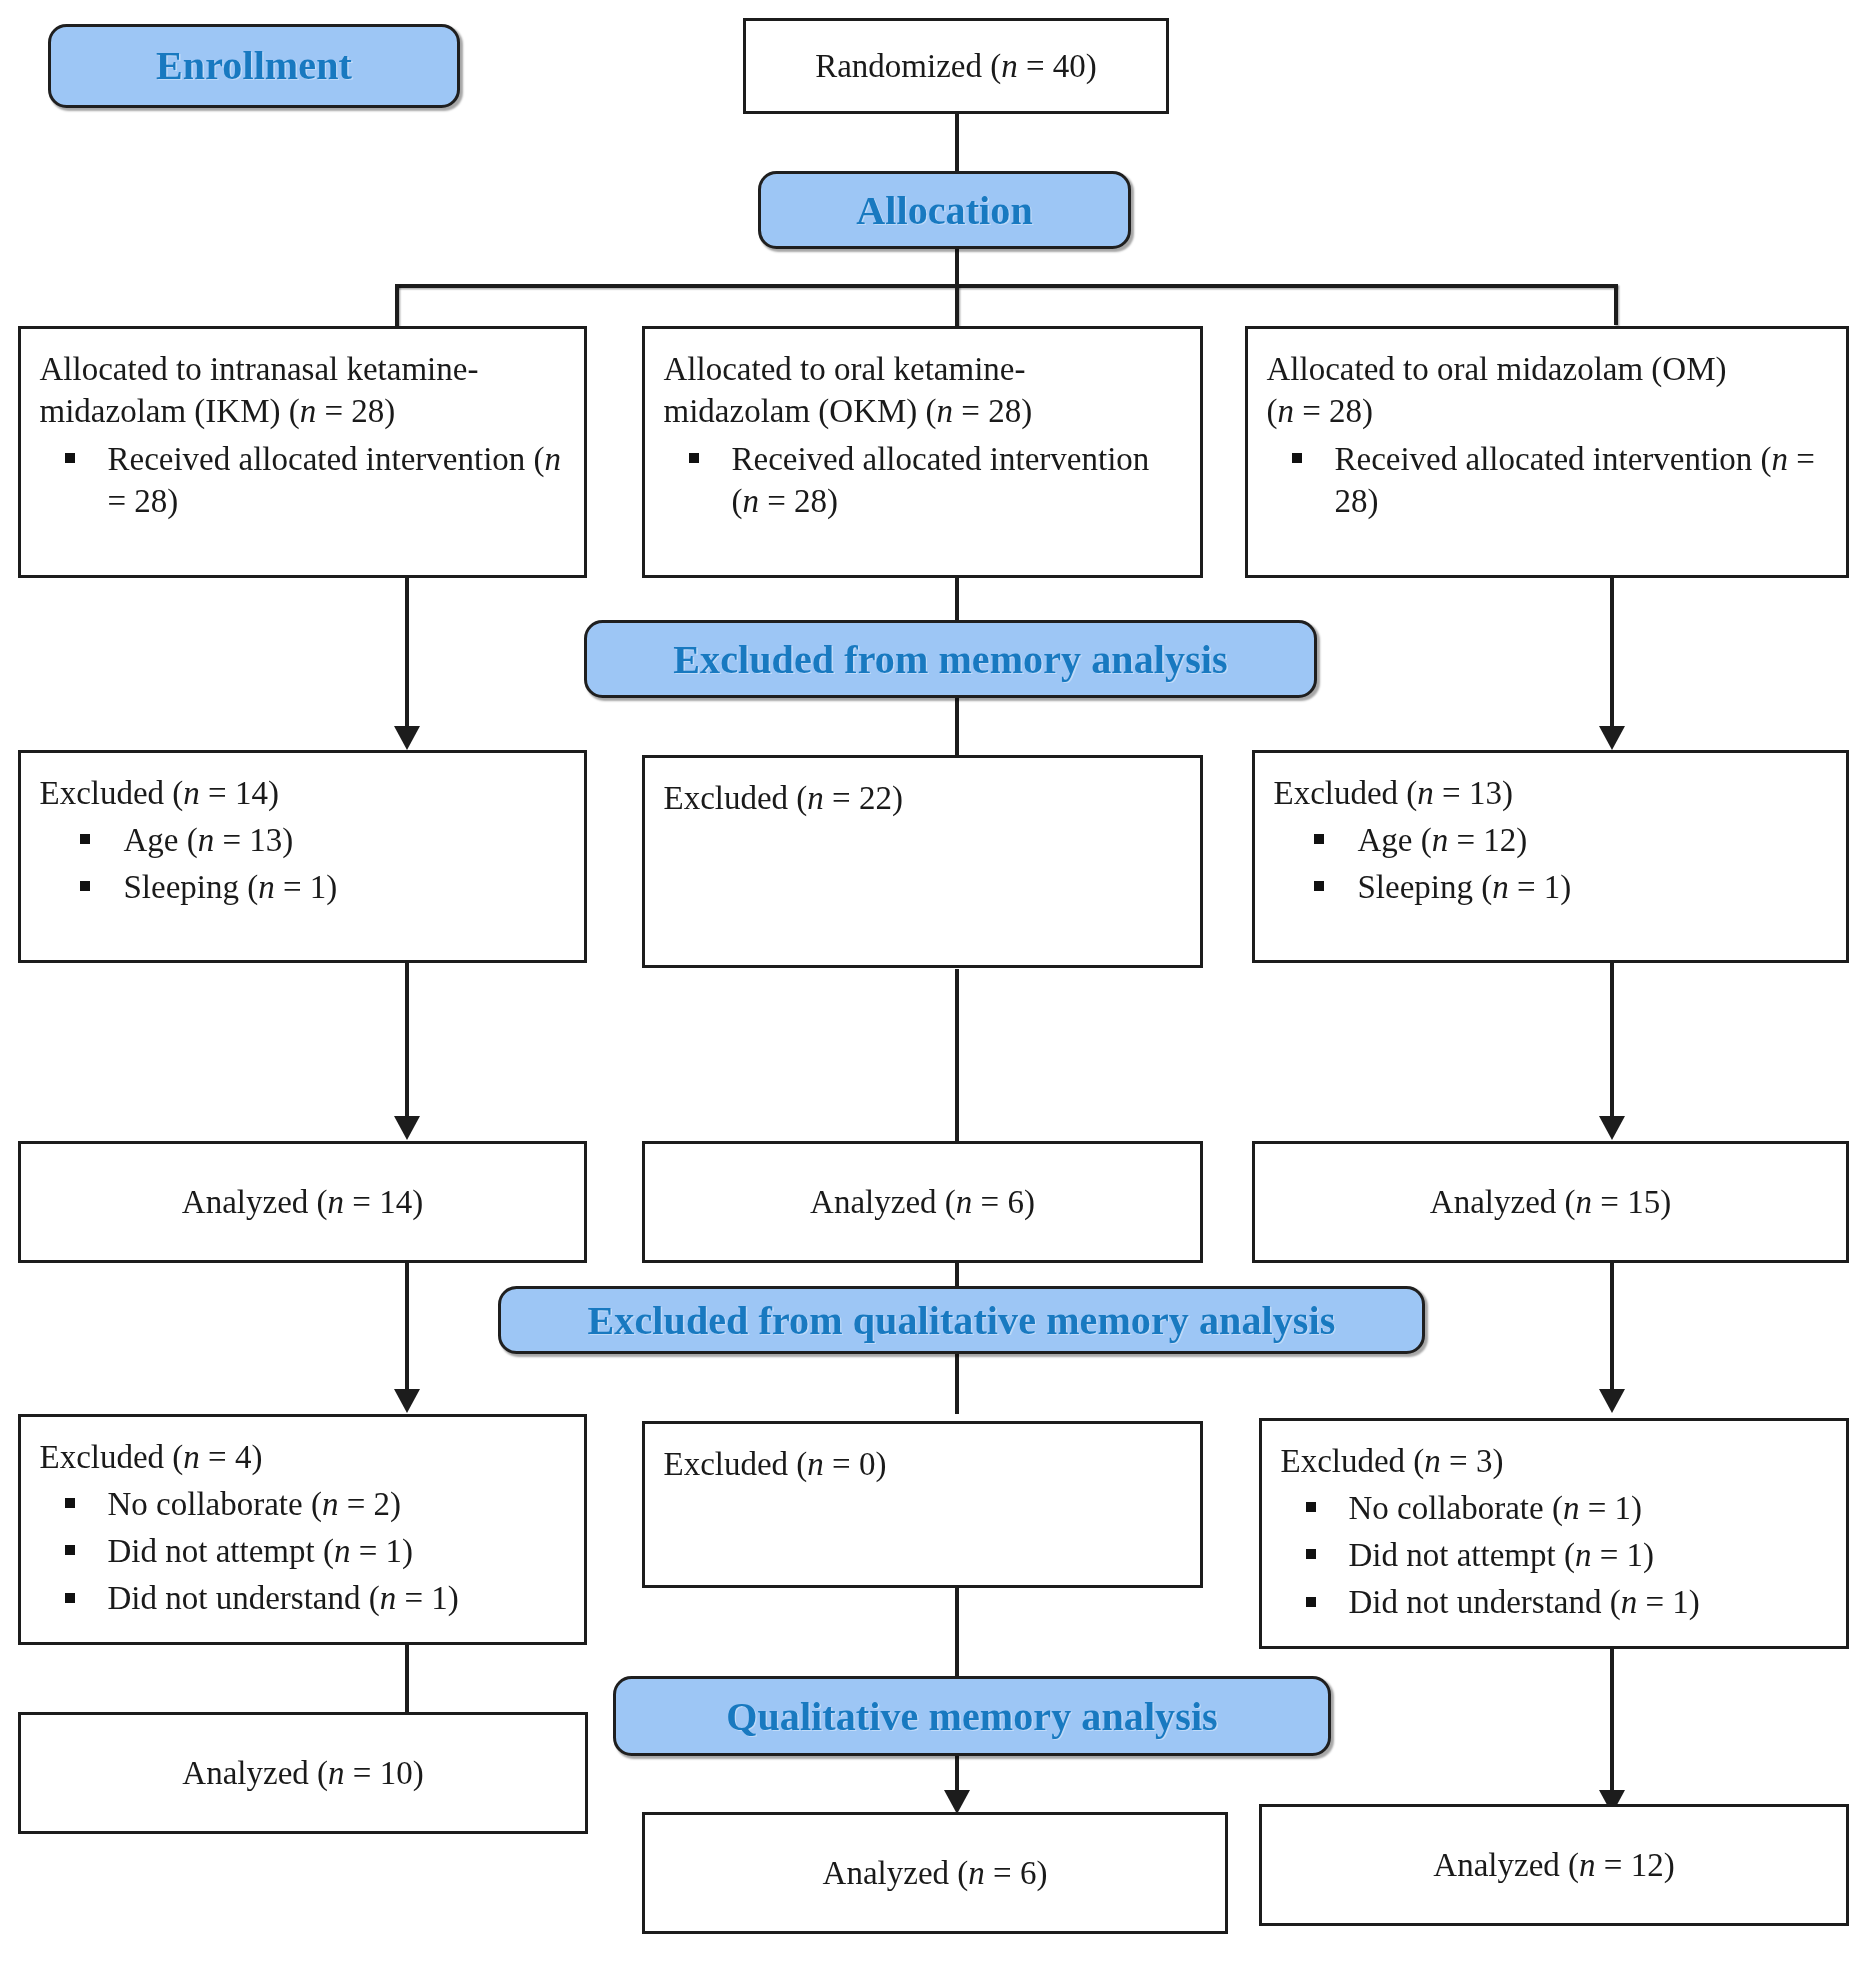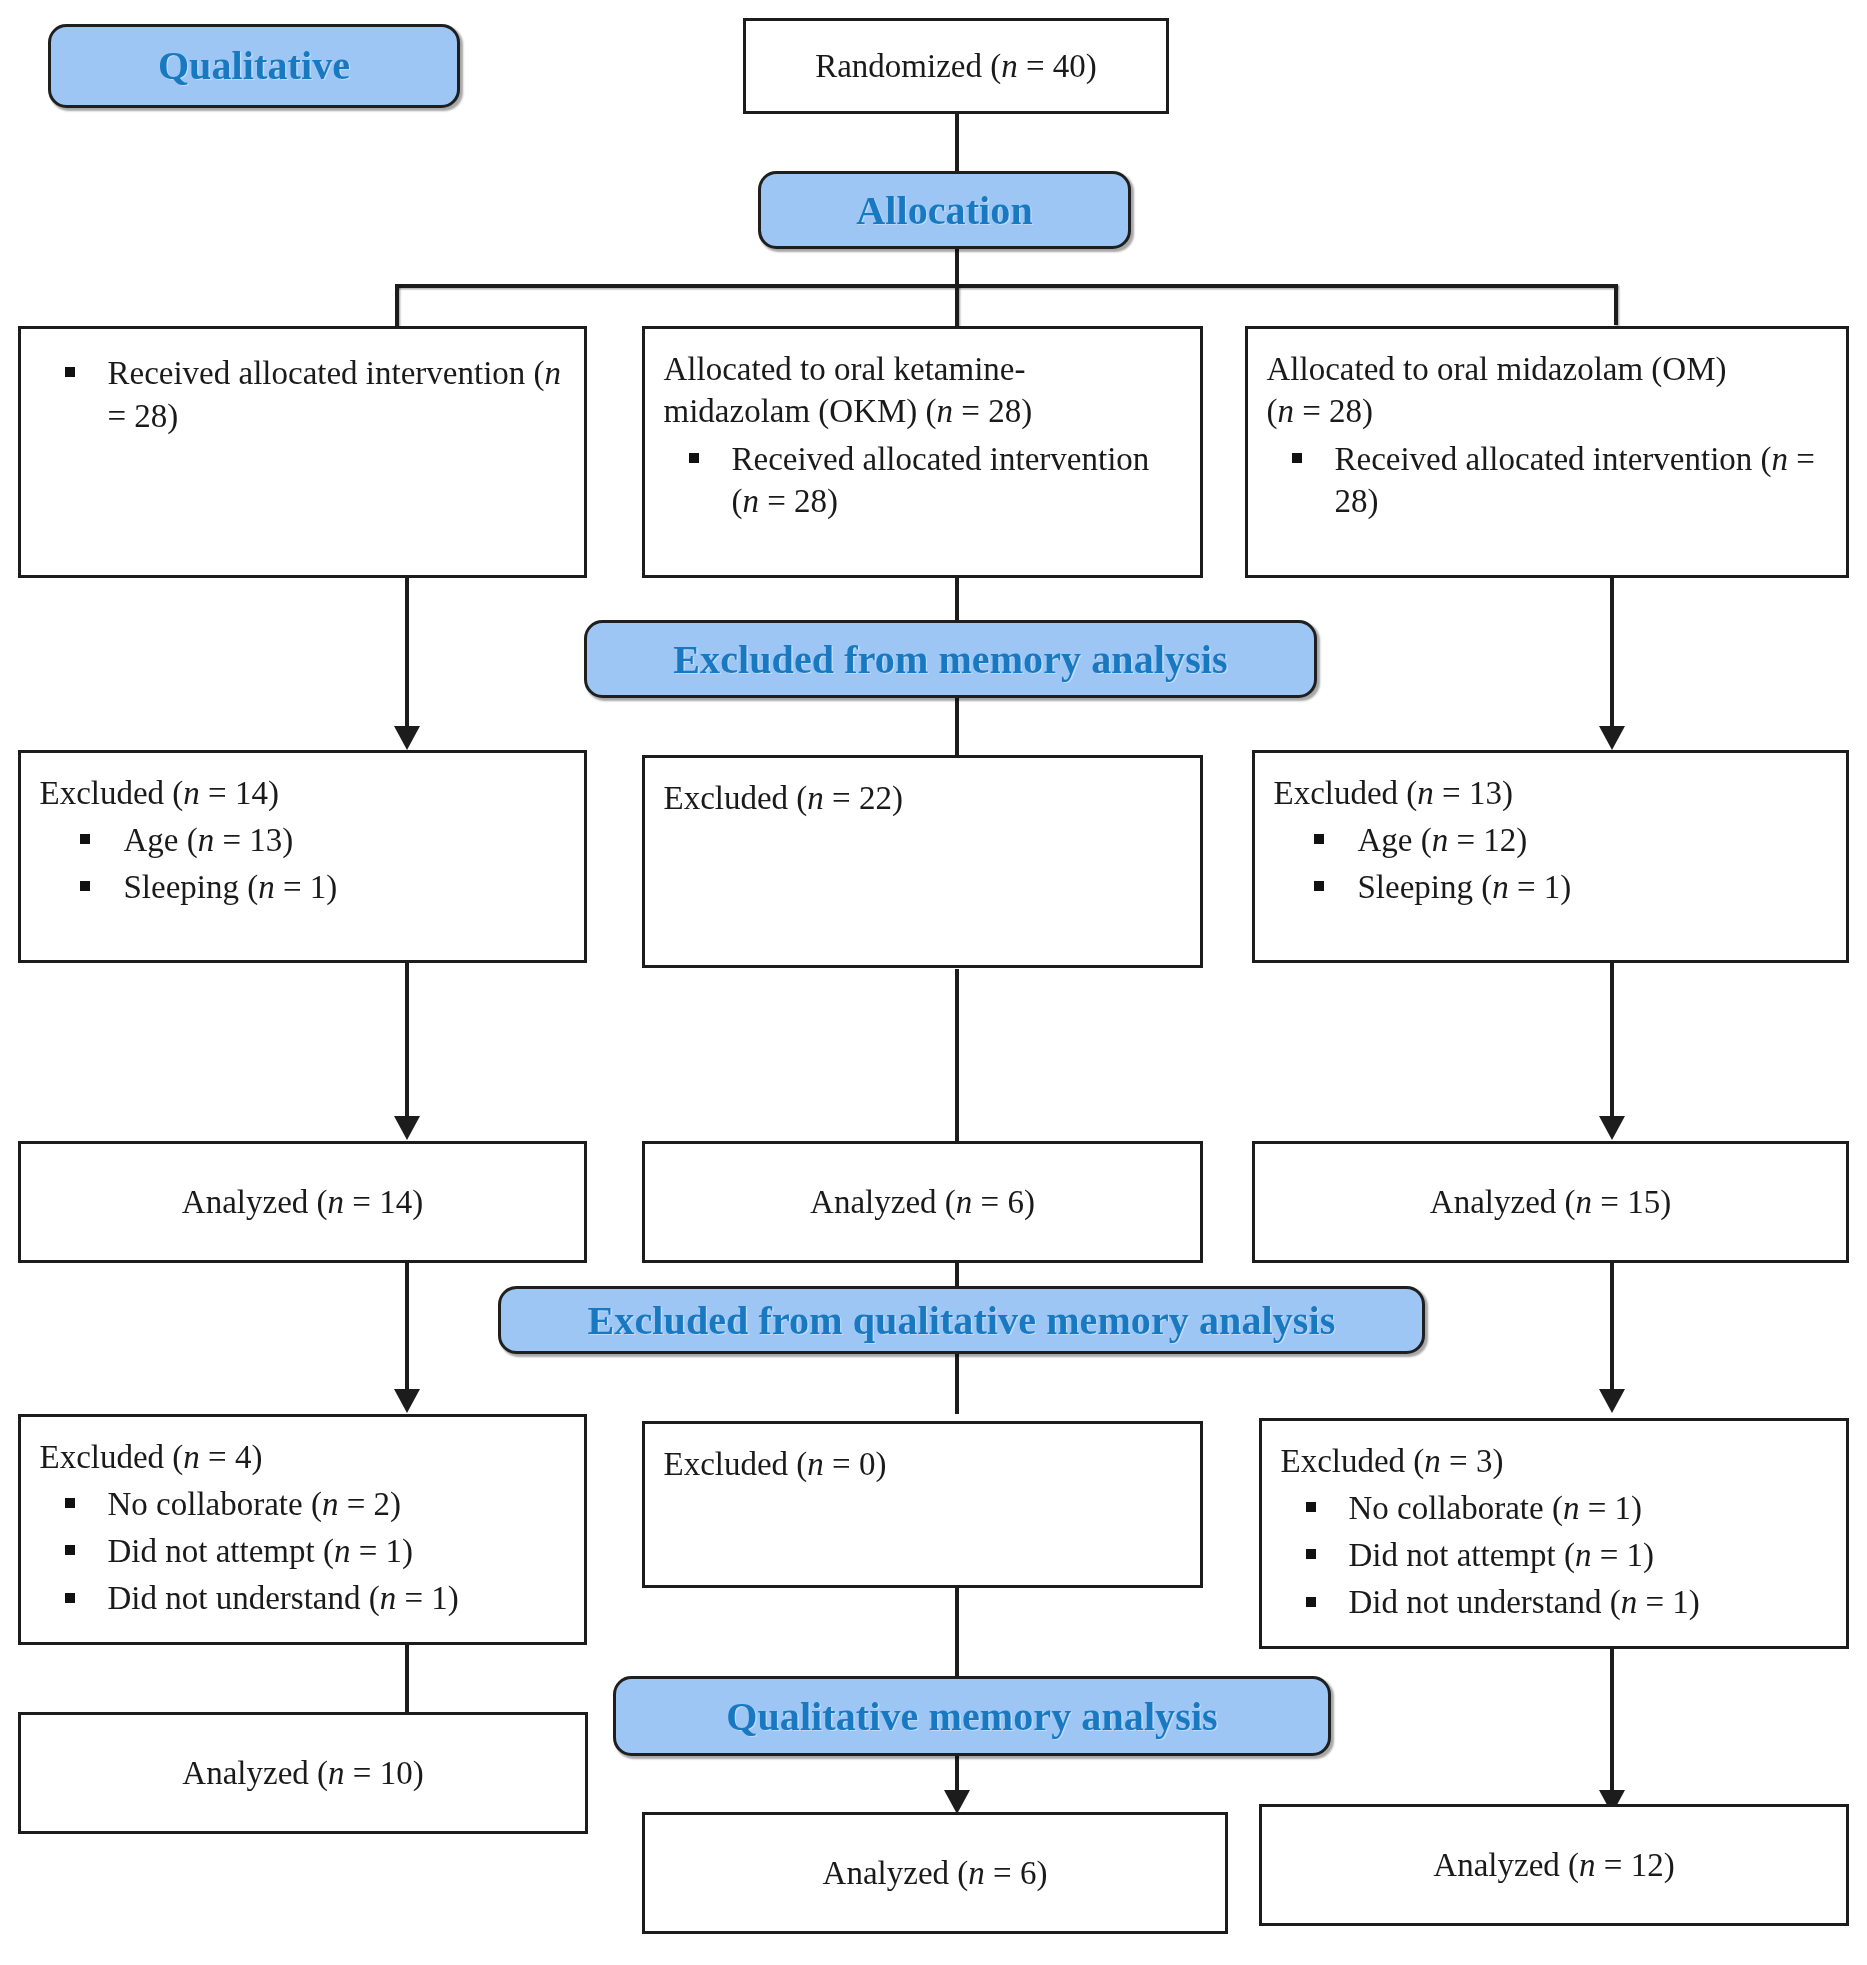--- a/index.html
+++ b/index.html
@@ -85,40 +85,44 @@
     border-top:24px solid #1c1c1c;
   }
   .shadowline{box-shadow:1.4px 1.4px 1.4px rgba(0,0,0,.30);}
 </style>
 </head>
 <body>
 
 <div id="canvas">
 
   <div class="node banner" style="left:48px;top:23.5px;width:412px;height:84px;">
-    <span>Qualitative</span>
+    <span>Enrollment</span>
   </div>
 
   <div class="node box center" style="left:743px;top:18px;width:426px;height:96px;">
     <span><span>Randomized (</span><span class="n">n</span><span> = 40)</span></span>
   </div>
 
   <div class="vline" style="left:955px;top:114px;height:61px;"></div>
 
   <div class="node banner" style="left:758px;top:171px;width:373px;height:78px;">
     <span>Allocation</span>
   </div>
 
   <div class="vline" style="left:955px;top:249px;height:39px;"></div>
   <div class="hline shadowline" style="left:395px;top:284px;width:1222px;"></div>
   <div class="vline shadowline" style="left:395px;top:284px;height:43px;"></div>
   <div class="vline shadowline" style="left:955px;top:284px;height:46px;"></div>
   <div class="vline shadowline" style="left:1614px;top:284px;height:41px;"></div>
 
   <div class="node box" style="left:18px;top:326px;width:569px;height:252px;">
+    <div>
+      <span>Allocated to intranasal ketamine-</span><br>
+      <span>midazolam (IKM) (</span><span class="n">n</span><span> = 28)</span>
+    </div>
     <ul class="blist">
       <li><span>Received allocated intervention (</span><span class="n">n</span><span> = 28)</span></li>
     </ul>
   </div>
 
   <div class="node box" style="left:642px;top:326px;width:561px;height:252px;">
     <div>
       <span>Allocated to oral ketamine-</span><br>
       <span>midazolam (OKM) (</span><span class="n">n</span><span> = 28)</span>
     </div>

